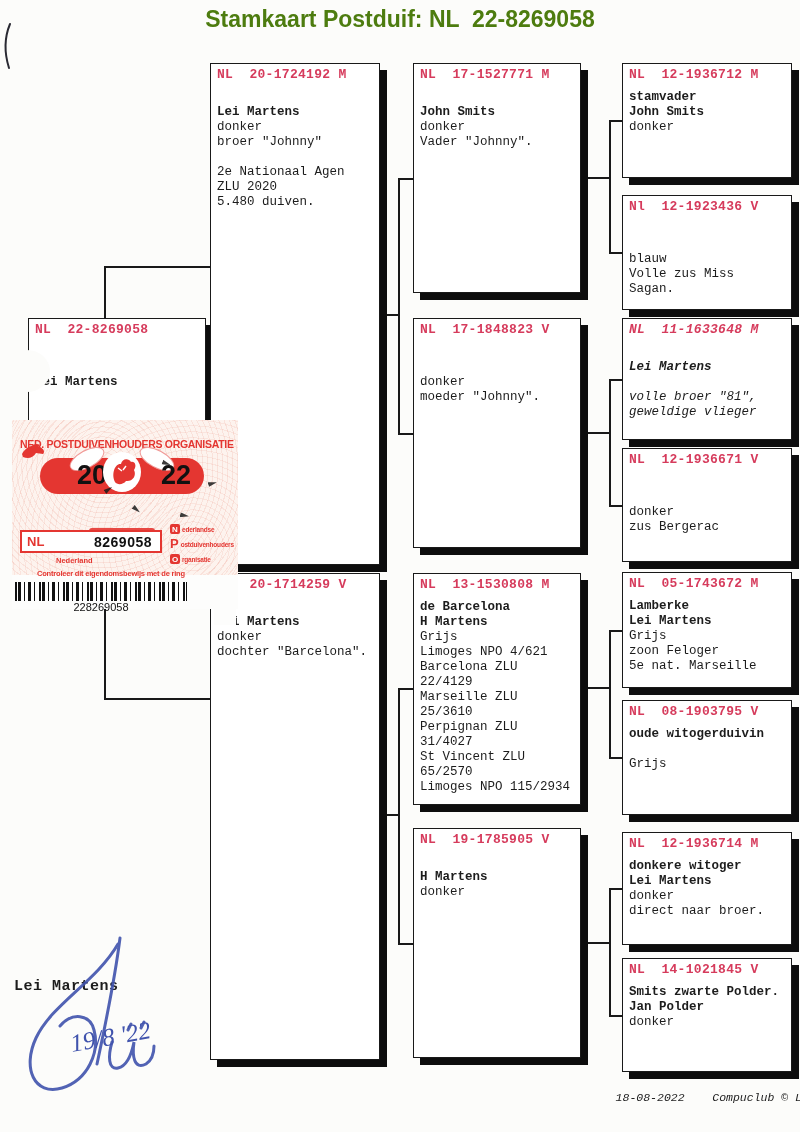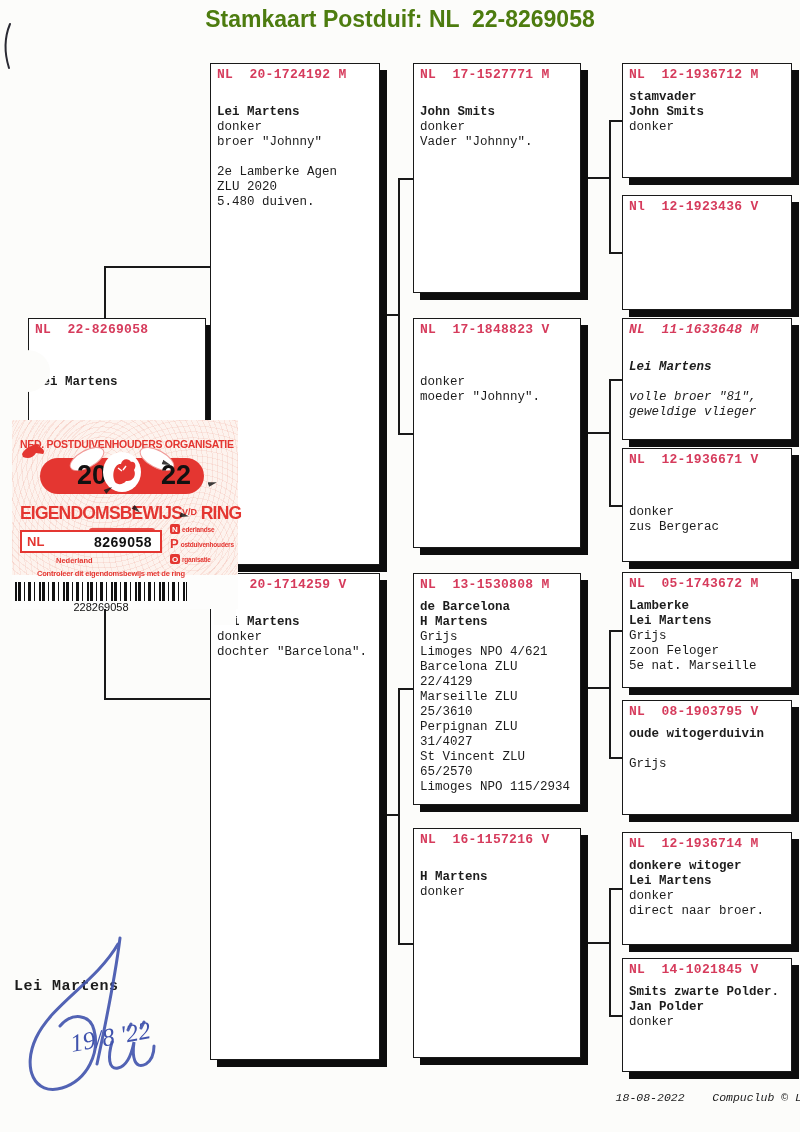--- a/index.html
+++ b/index.html
@@ -118,21 +118,21 @@
   </div>
 
   <div class="pbox" style="left:210px;top:63px;width:170px;height:502px;">
     <div class="bhead">NL  20-1724192 M</div>
     <div>
         <div class="ln">&nbsp;</div>
         <div class="ln b">Lei Martens</div>
         <div class="ln">donker</div>
         <div class="ln">broer "Johnny"</div>
         <div class="ln">&nbsp;</div>
-        <div class="ln">2e Lamberke Agen</div>
+        <div class="ln">2e Nationaal Agen</div>
         <div class="ln">ZLU 2020</div>
         <div class="ln">5.480 duiven.</div>
       </div>
   </div>
   <div class="pbox" style="left:210px;top:573px;width:170px;height:487px;">
     <div class="bhead">NL  20-1714259 V</div>
     <div>
         <div class="ln">&nbsp;</div>
         <div class="ln b">Lei Martens</div>
         <div class="ln">donker</div>
@@ -170,38 +170,45 @@
         <div class="ln">Marseille ZLU</div>
         <div class="ln">25/3610</div>
         <div class="ln">Perpignan ZLU</div>
         <div class="ln">31/4027</div>
         <div class="ln">St Vincent ZLU</div>
         <div class="ln">65/2570</div>
         <div class="ln">Limoges NPO 115/2934</div>
       </div>
   </div>
   <div class="pbox" style="left:413px;top:828px;width:168px;height:230px;">
-    <div class="bhead">NL  16-1157216 V</div>
+    <div class="bhead">NL  19-1785905 V</div>
     <div>
         <div class="ln">&nbsp;</div>
         <div class="ln b">H Martens</div>
         <div class="ln">donker</div>
       </div>
   </div>
 
   <div class="pbox" style="left:622px;top:63px;width:170px;height:115px;">
     <div class="bhead">NL  12-1936712 M</div>
     <div>
         <div class="ln bi">stamvader</div>
         <div class="ln b">John Smits</div>
         <div class="ln">donker</div>
       </div>
   </div>
   <div class="pbox" style="left:622px;top:195px;width:170px;height:115px;">
     <div class="bhead">Nl  12-1923436 V</div>
+    <div>
+        <div class="ln">&nbsp;</div>
+        <div class="ln">&nbsp;</div>
+        <div class="ln">blauw</div>
+        <div class="ln">Volle zus Miss</div>
+        <div class="ln">Sagan.</div>
+      </div>
   </div>
   <div class="pbox" style="left:622px;top:318px;width:170px;height:122px;font-style:italic;">
     <div class="bhead">NL  11-1633648 M</div>
     <div>
         <div class="ln">&nbsp;</div>
         <div class="ln b">Lei Martens</div>
         <div class="ln">&nbsp;</div>
         <div class="ln">volle broer "81",</div>
         <div class="ln">geweldige vlieger</div>
       </div>
@@ -266,23 +273,20 @@
       <div class="wing r"></div>
       <span class="yr l">20</span>
       <span class="yr r">22</span>
       <svg class="crest" width="48" height="48" viewBox="0 0 48 48">
         <ellipse cx="24" cy="22" rx="19" ry="20" fill="#fff"></ellipse>
         <path d="M17 32 C13 24 17 13 23 14 C24 8 31 8 33 12 C37 11 39 16 36 20 C39 26 34 32 28 31 C25 35 19 35 17 32 Z" fill="#e43631"></path>
         <path d="M20 18 l4 3 M28 16 l-3 4" stroke="#fff" stroke-width="1.4"></path>
       </svg>
       <div class="stk-band"></div>
     </div>
-    <div class="stk-title">
-      <span class="big">EIGENDOMSBEWIJS</span><span class="sm">V/D</span> <span class="big">RING</span>
-    </div>
     <div class="ringbox">
       <span class="cc">NL</span>
       <span class="num">8269058</span>
     </div>
     <div class="nedl">Nederland</div>
     <div class="npo">
       <div class="npo-row">
         <span class="npo-sq">N</span>
         <span class="npo-lb">ederlandse</span>
       </div>

